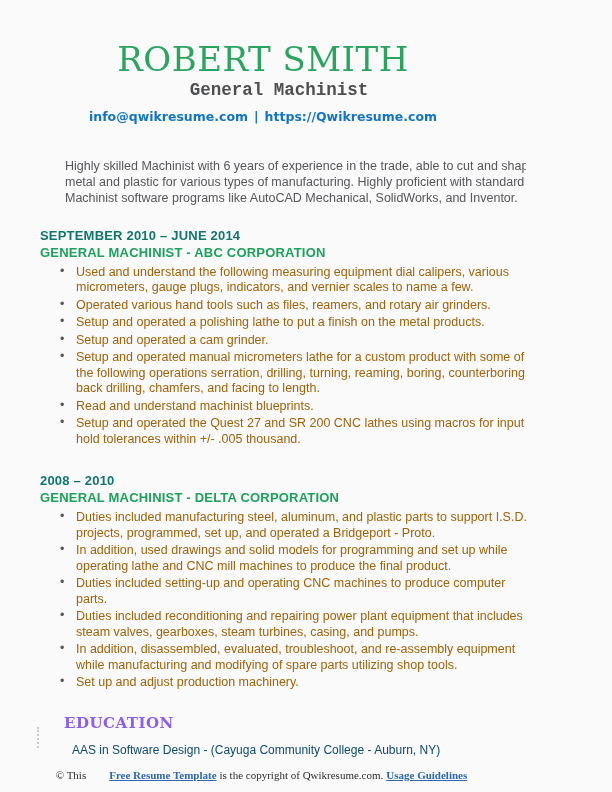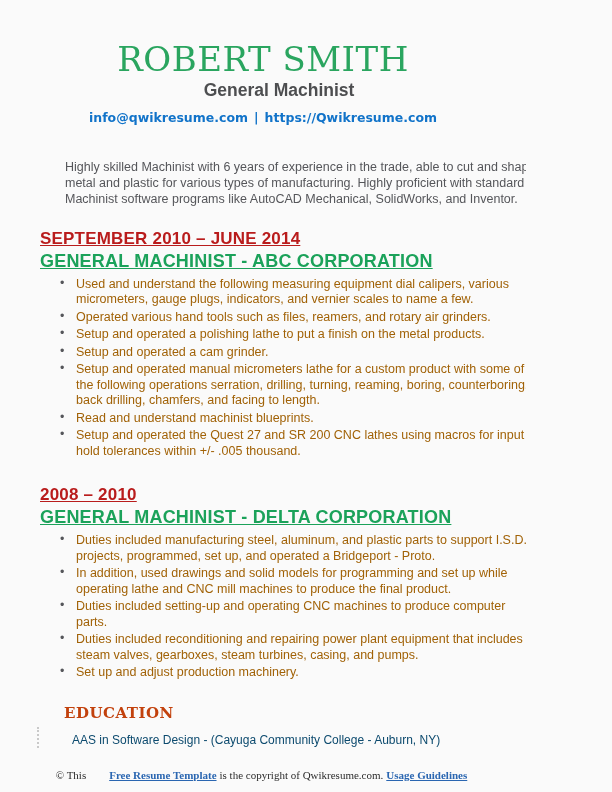--- a/index.html
+++ b/index.html
@@ -17,21 +17,21 @@
   .header { text-align: center; padding-top: 40px; }
   .name {
     font-family: "DejaVu Serif", "Liberation Serif", serif;
     font-size: 34px;
     font-weight: 500;
     color: #2aa55f;
     line-height: 1.12;
     letter-spacing: 0.5px;
   }
   .subtitle {
-    font-family: Liberation Sans, sans-serif;
+    font-family: Liberation Mono, monospace;
     font-size: 17.5px;
     font-weight: bold;
     color: #4d4e50;
     margin-top: 2px;
     padding-left: 32px;
   }
   .contact {
     margin-top: 9px;
     font-family: "DejaVu Sans", sans-serif;
     font-size: 12.5px;
@@ -45,33 +45,31 @@
     width: 484px;
     font-size: 12.5px;
     line-height: 1.27;
     color: #55565a;
   }
   
   .experience { margin-top: 21px; }
   .job { margin-left: 40px; }
   .job + .job { margin-top: 26px; }
   .job-period {
-    font-size: 17px;
+    font-size: 13px;
     font-weight: bold;
-    color: #b91c1c;
+    color: #0f766e;
     letter-spacing: 0.2px;
-    text-decoration: underline;
   }
   .job-title {
-    font-size: 18px;
+    font-size: 13px;
     font-weight: bold;
     color: #1ba25a;
     letter-spacing: 0.2px;
     margin-top: 2px;
-    text-decoration: underline;
   }
   ul.bullets { margin: 5px 0 0 0; padding: 0; list-style: none; }
   ul.bullets li {
     position: relative;
     margin-left: 18px;
     padding-left: 18px;
     width: 464px;
     font-size: 12.5px;
     line-height: 1.24;
     color: #a16207;
@@ -83,21 +81,21 @@
     left: 2px;
     top: -1px;
     color: #55565a;
   }
   
   .education { margin: 23px 0 0 64px; }
   .education-heading {
     font-family: "DejaVu Serif", "Liberation Serif", serif;
     font-size: 15px;
     font-weight: bold;
-    color: #c2410c;
+    color: #8b5cf6;
     letter-spacing: 0.5px;
   }
   .education-item {
     margin-top: 11px;
     margin-left: 8px;
     font-size: 12px;
     color: #0c4a6e;
   }
   .margin-dots {
     position: absolute;
@@ -156,20 +154,21 @@
   </div>
 
   <div class="job">
     <div class="job-period">2008 – 2010</div>
     <div class="job-title">GENERAL MACHINIST - DELTA CORPORATION</div>
     <ul class="bullets">
           <li>Duties included manufacturing steel, aluminum, and plastic parts to support I.S.D.C projects, programmed, set up, and operated a Bridgeport - Proto.</li>
           <li>In addition, used drawings and solid models for programming and set up while operating lathe and CNC mill machines to produce the final product.</li>
           <li>Duties included setting-up and operating CNC machines to produce computer parts.</li>
           <li>Duties included reconditioning and repairing power plant equipment that includes steam valves, gearboxes, steam turbines, casing, and pumps.</li>
+          <li>In addition, disassembled, evaluated, troubleshoot, and re-assembly equipment while manufacturing and modifying of spare parts utilizing shop tools.</li>
           <li>Set up and adjust production machinery.</li>
         </ul>
   </div>
 </div>
 
   <div class="education">
     <div class="education-heading">EDUCATION</div>
     <div class="education-item">AAS in Software Design - (Cayuga Community College - Auburn, NY)</div>
   </div>
 

